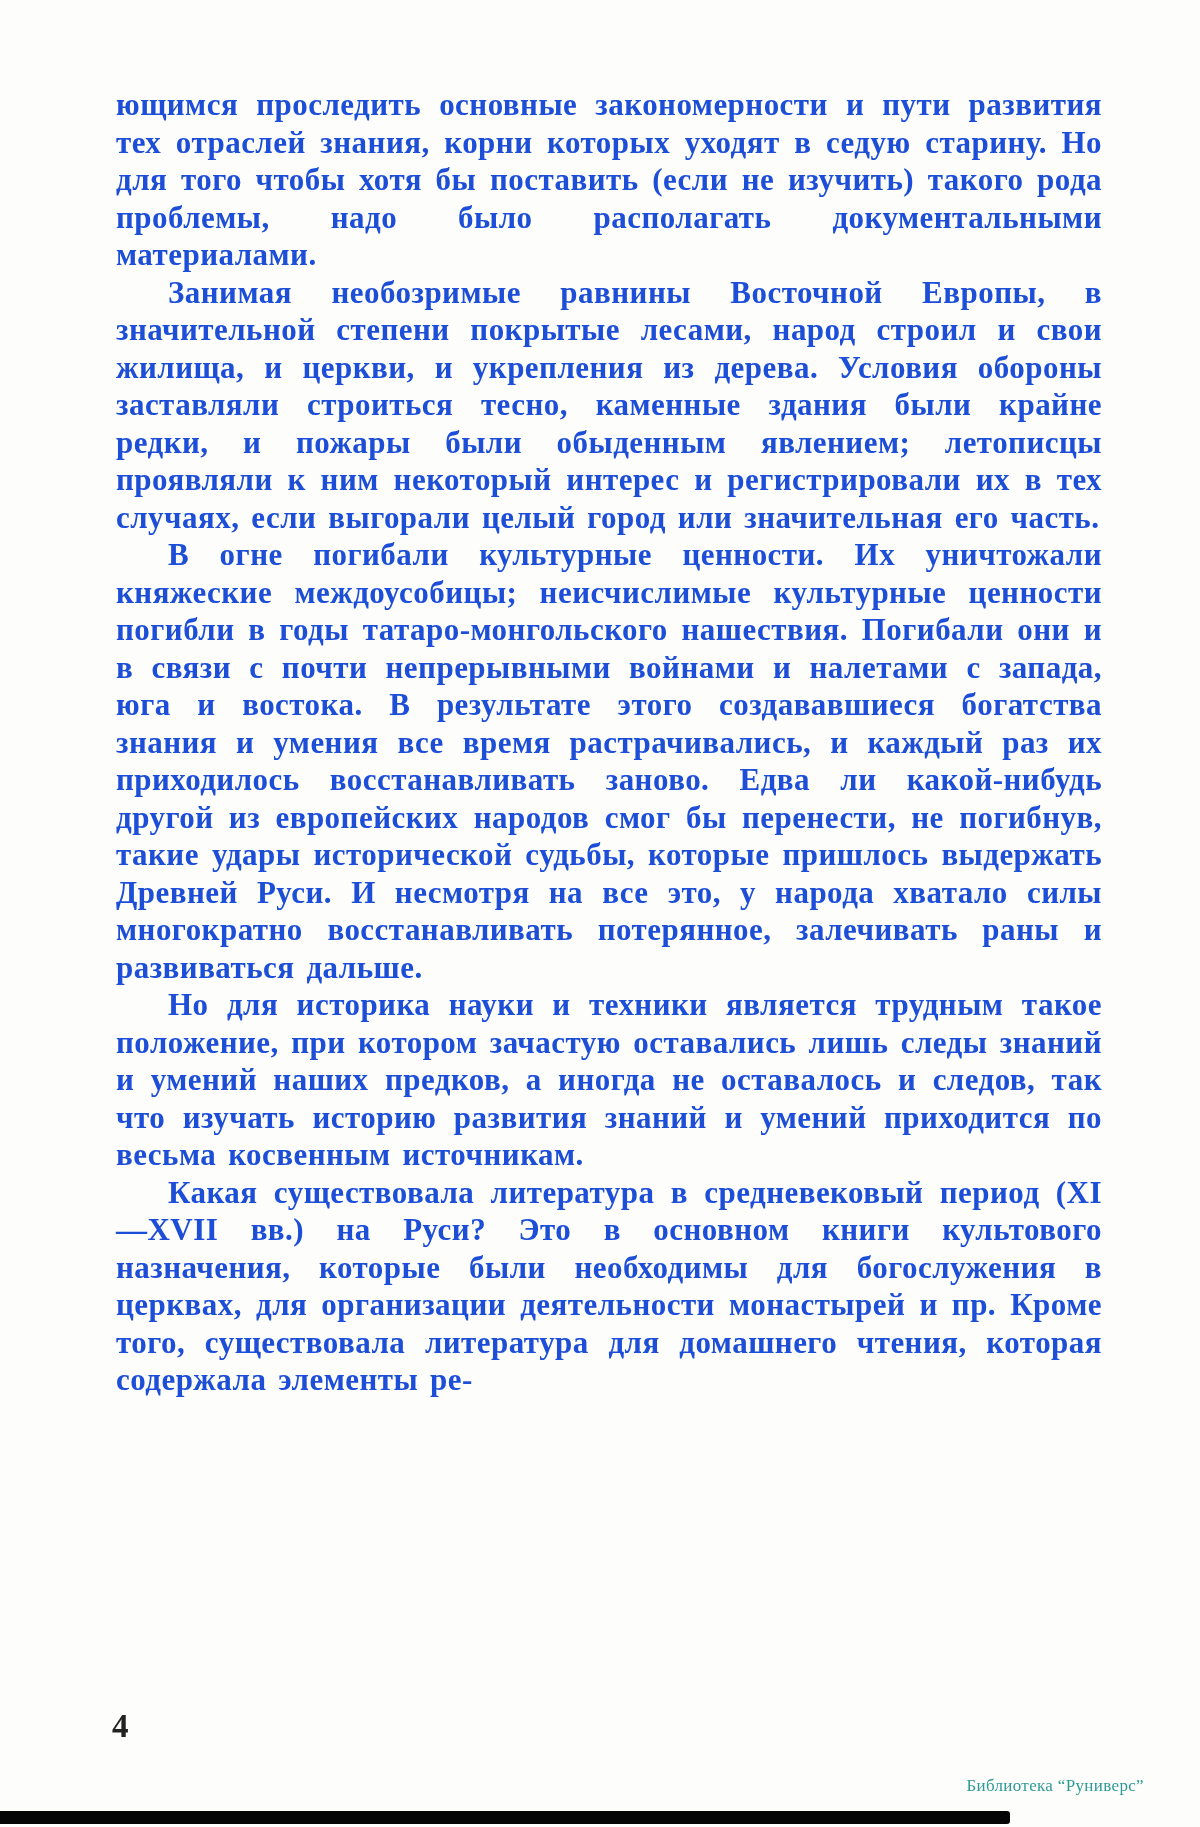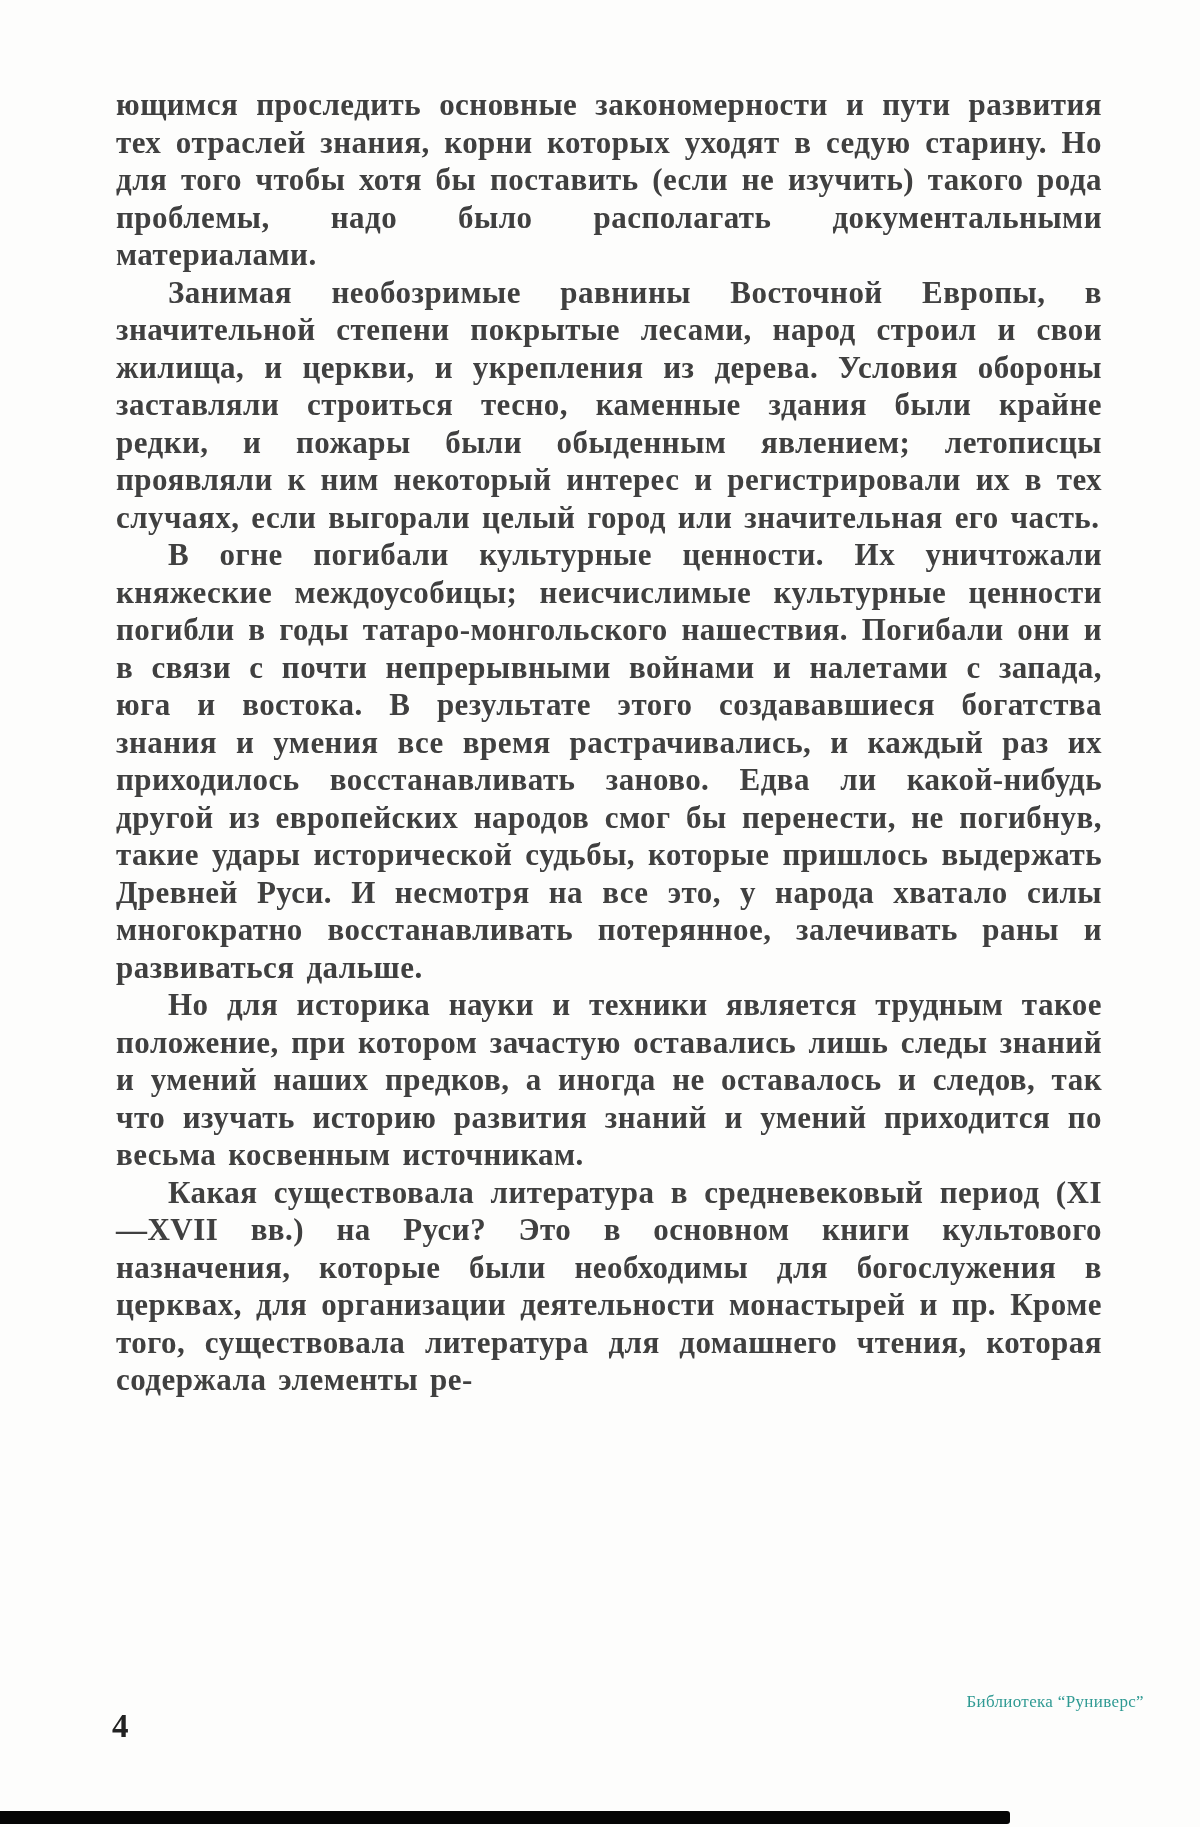--- a/index.html
+++ b/index.html
@@ -22,21 +22,21 @@
     position: absolute;
     left: 116px;
     top: 86px;
     width: 986px;
   }
 
   .para {
     font-size: 31px;
     line-height: 37.5px;
     font-weight: bold;
-    color: #404040;
+    color: #1d4ed8;
     text-align: justify;
     text-indent: 52px;
     word-spacing: 0.12em;
     letter-spacing: 0.015em;
   }
 
   .para.no-indent {
     text-indent: 0;
   }
 
@@ -45,21 +45,21 @@
     left: 112px;
     top: 1708px;
     font-size: 33px;
     font-weight: bold;
     color: #222222;
   }
 
   .watermark {
     position: absolute;
     right: 56px;
-    top: 1692px;
+    top: 1776px;
     font-size: 17px;
     color: #2f9a93;
     letter-spacing: 0.02em;
     text-align: center;
   }
 
   .scan-bar {
     position: absolute;
     left: 0;
     bottom: 3px;

